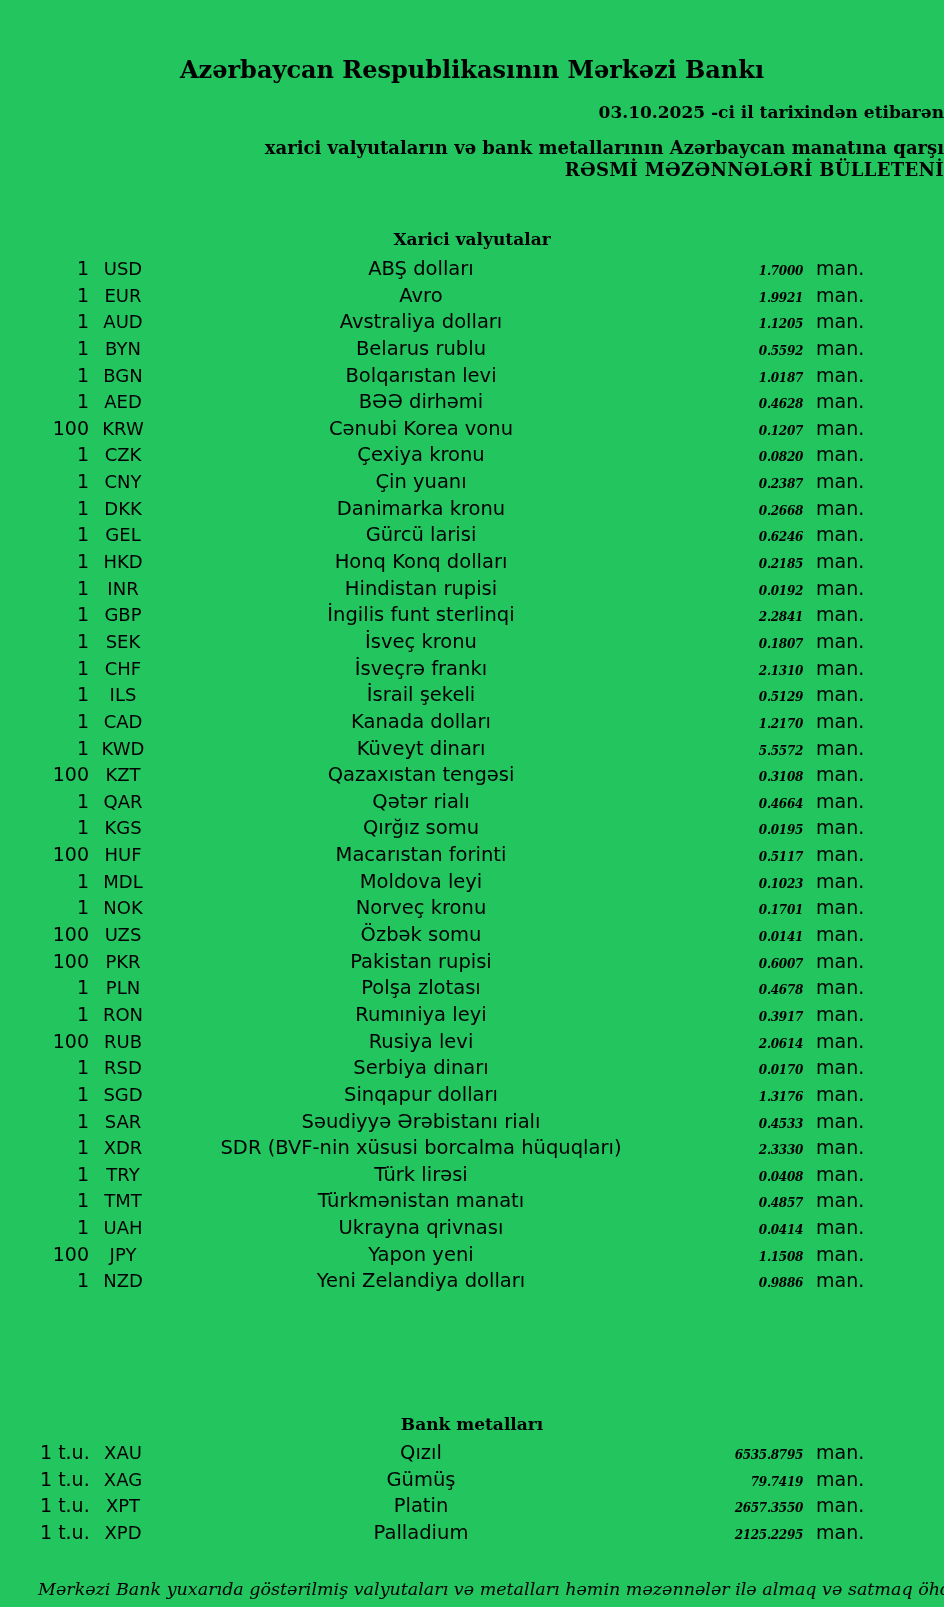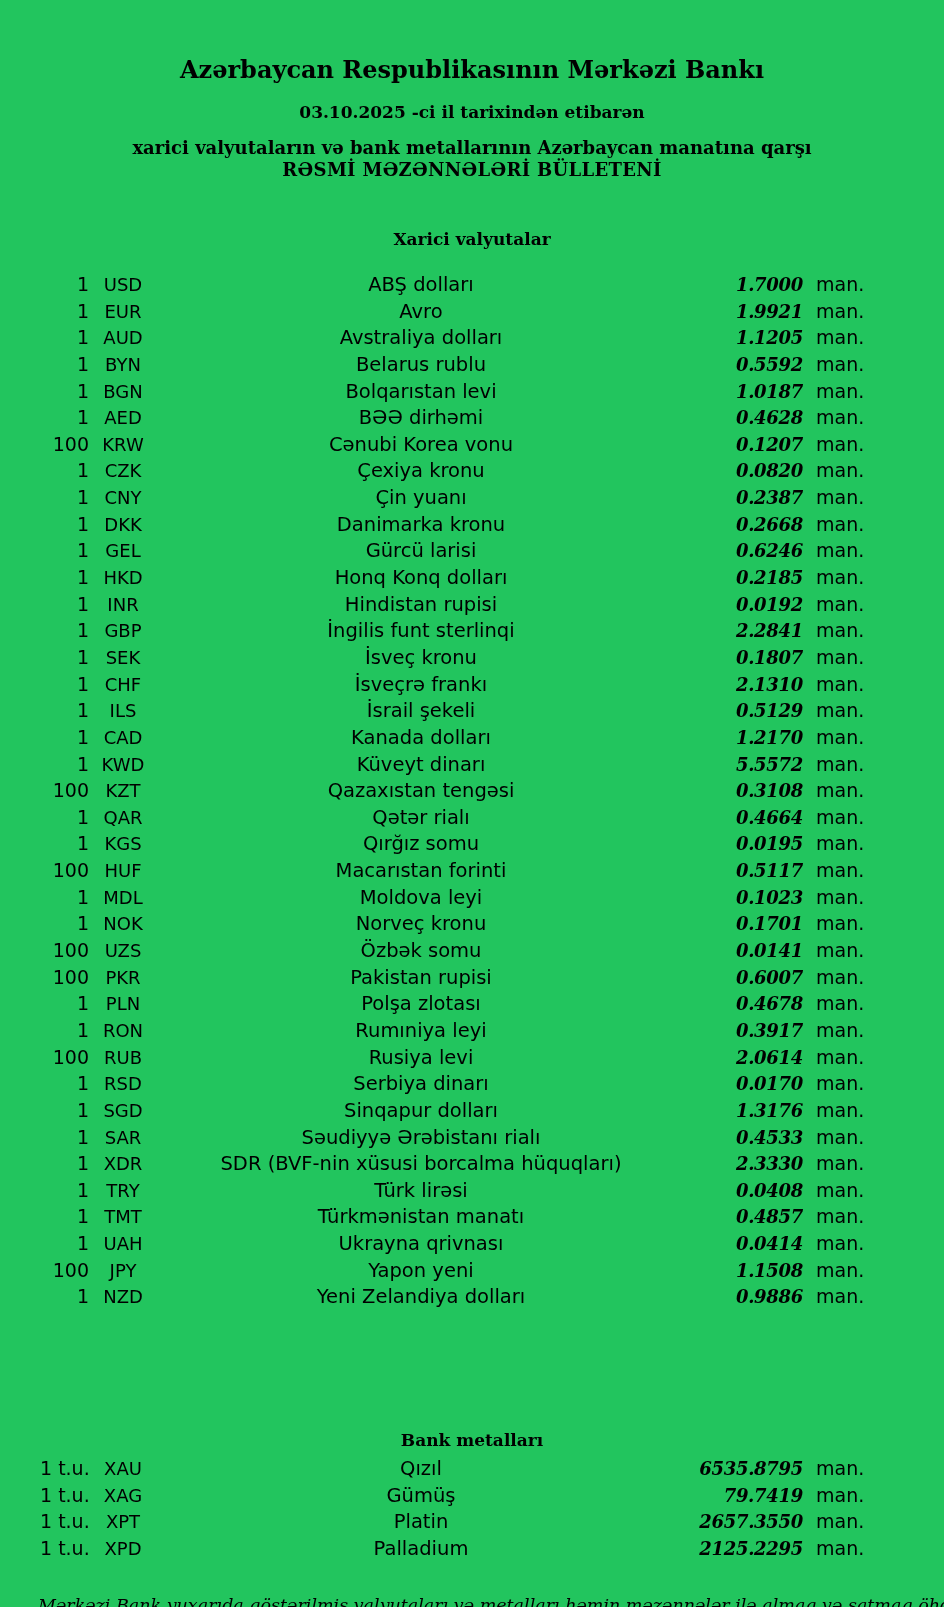--- a/index.html
+++ b/index.html
@@ -6,52 +6,52 @@
   .page {
     position: relative;
     width: 944px;
     height: 1607px;
     background: #22c55e;
     color: #000000;
     font-family: "DejaVu Sans", sans-serif;
     overflow: hidden;
     box-sizing: border-box;
   }
-  .hdr { text-align: center; font-family: "DejaVu Serif", serif; font-weight: bold; }
+  .hdr { text-align: right; font-family: "DejaVu Serif", serif; font-weight: bold; }
   .title {
     margin: 0; padding-top: 54px;
     font-size: 24px; line-height: 32px;
     font-family: "DejaVu Serif", serif; font-weight: bold;
     text-align: center;
   }
   .date-line { margin-top: 16px; font-size: 17px; line-height: 21px; }
   .subtitle-line { margin-top: 14px; font-size: 18px; line-height: 22px; }
   .bulletin-line { font-size: 18px; line-height: 22px; letter-spacing: 0.3px; }
   .section-heading {
     margin: 0; text-align: center;
     font-family: "DejaVu Serif", serif; font-weight: bold;
     font-size: 17px; line-height: 22px;
   }
-  .currencies-heading { margin-top: 47px; margin-bottom: 21px; }
+  .currencies-heading { margin-top: 47px; margin-bottom: 5px; }
   .metals-heading { margin-top: 119px; margin-bottom: 4px; }
   .rate-table { padding: 0 40px; }
   .row {
     display: grid;
     grid-template-columns: 52px 62px 1fr 131px 88px;
     align-items: baseline;
     line-height: 26.65px;
     height: 26.65px;
   }
   .qty  { text-align: right; padding-right: 3px; font-size: 19px; white-space: nowrap; }
   .code { text-align: center; font-size: 18px; }
   .name { text-align: center; padding-left: 3px; font-size: 19.5px; white-space: nowrap; }
   .rate {
     text-align: right; padding-right: 13px;
     font-family: "DejaVu Serif", serif; font-weight: bold; font-style: italic;
-    font-size: 18px; letter-spacing: -0.3px;
+    font-size: 12px; letter-spacing: -0.3px;
   }
   .unit { text-align: left; font-size: 19px; }
   .footer-note {
     margin-top: 32px; padding: 0 38px;
     font-family: "DejaVu Serif", serif; font-style: italic;
     font-size: 17.5px; line-height: 22px;
     white-space: nowrap;
   }
 </style>
 </head>

